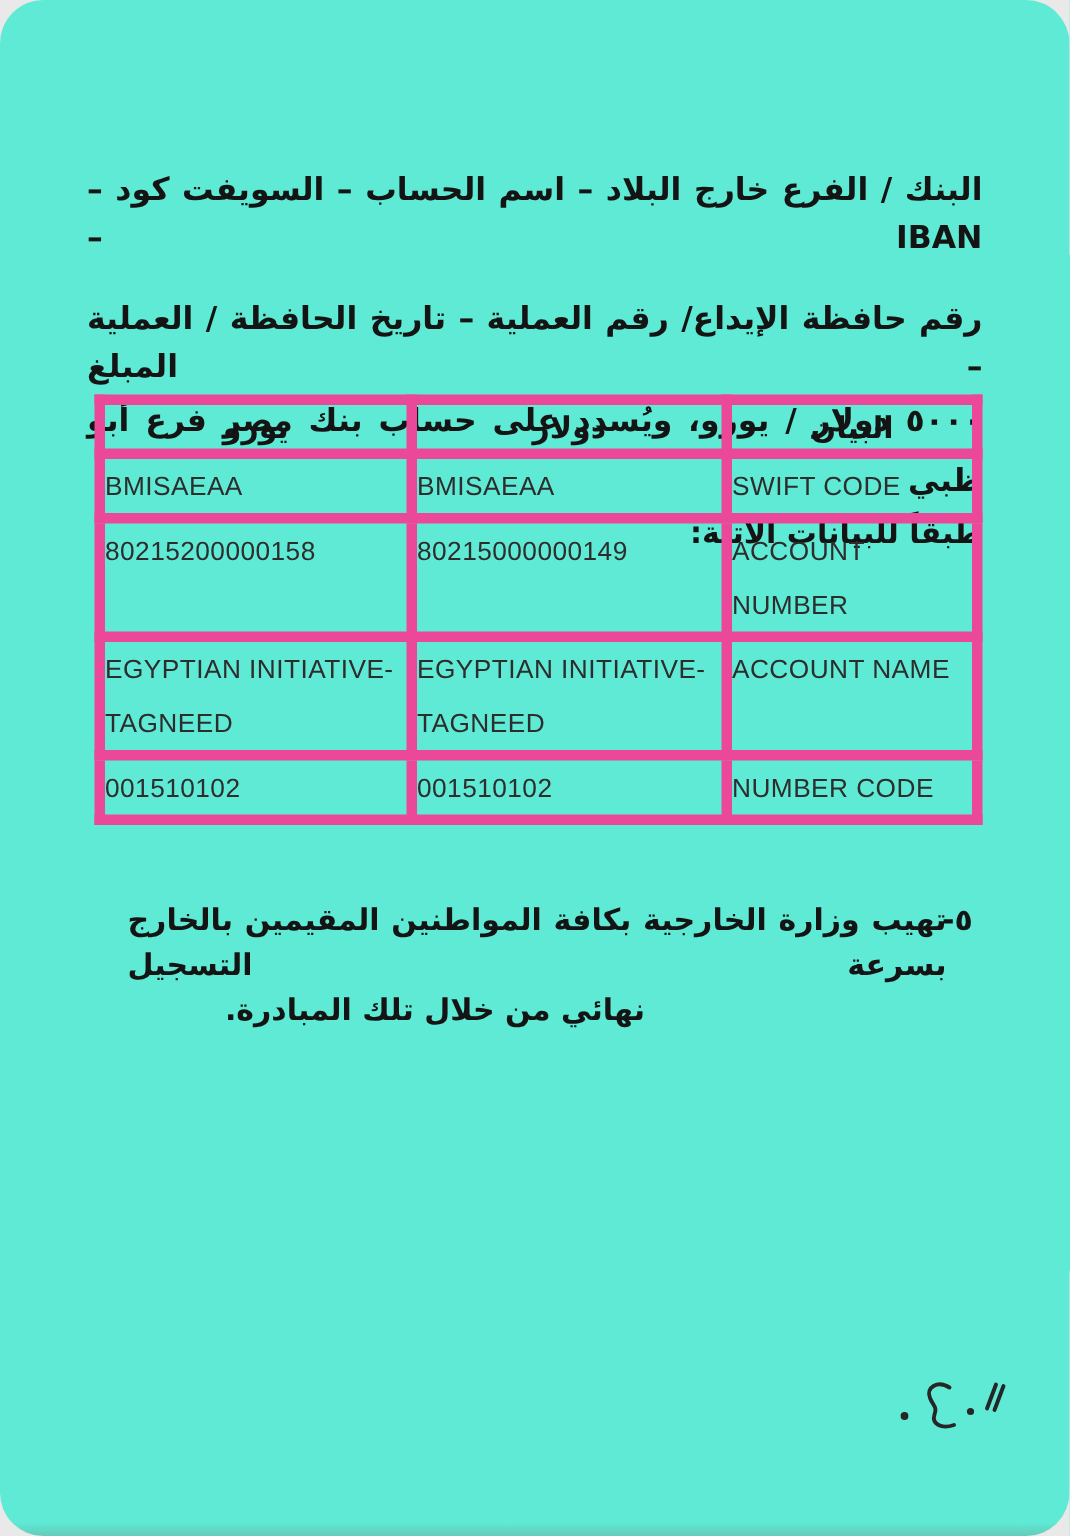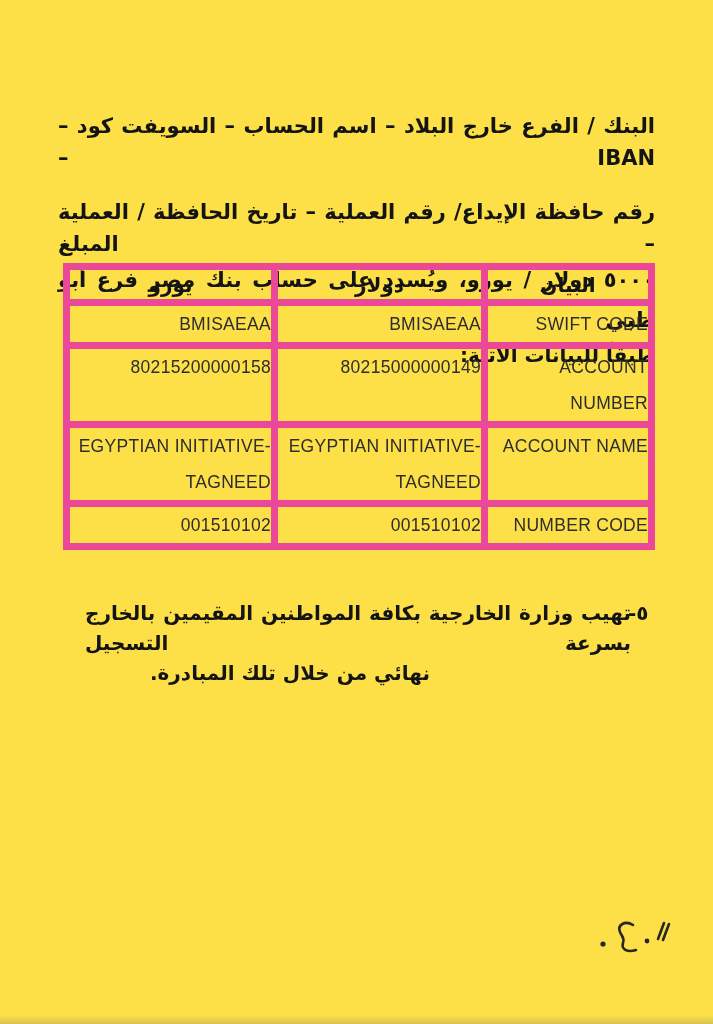--- a/index.html
+++ b/index.html
@@ -1,22 +1,23 @@
 <!DOCTYPE html>
 <html lang="ar"><head>
 <meta charset="utf-8">
 <style>
   html,body { margin:0; padding:0; background:#e9e9e9; }
   .page {
     position:relative;
     width:713px; height:1024px;
     margin:0 auto;
-    background:#fde047;
+    background:#5eead4;
     overflow:hidden;
     font-family:"DejaVu Sans", sans-serif;
+    border-radius:29px;
   }
   .ar {
     direction:rtl;
     unicode-bidi:embed;
     font-weight:bold;
     color:#141414;
   }
   
   .intro { position:absolute; left:58px; top:110px; width:597px; }
   .intro .l1 { font-size:21px; line-height:32px; text-align:justify; text-align-last:justify; margin-bottom:22px; }
@@ -33,21 +34,21 @@
   .bank-table th, .bank-table td { border:7px solid #ec4899; padding:0; }
   .bank-table thead th {
     height:29px; font-size:20px; font-weight:bold;
     text-align:center; vertical-align:middle;
     color:#141414; direction:rtl;
     font-family:"DejaVu Sans", sans-serif;
   }
   .bank-table tbody td {
     font-family:"Liberation Sans", sans-serif;
     font-size:17.5px; color:#2d2d2d;
-    text-align:right; vertical-align:top;
+    text-align:left; vertical-align:top;
     line-height:36px; white-space:pre-line;
     letter-spacing:0.3px;
   }
   .bank-table tbody tr.r1 { height:36px; }
   .bank-table tbody tr.r2 { height:76px; }
   .bank-table tbody tr.r3 { height:72px; }
   .bank-table tbody tr.r4 { height:75px; }
   .bank-table tbody tr.r5 { height:36px; }
 
   

